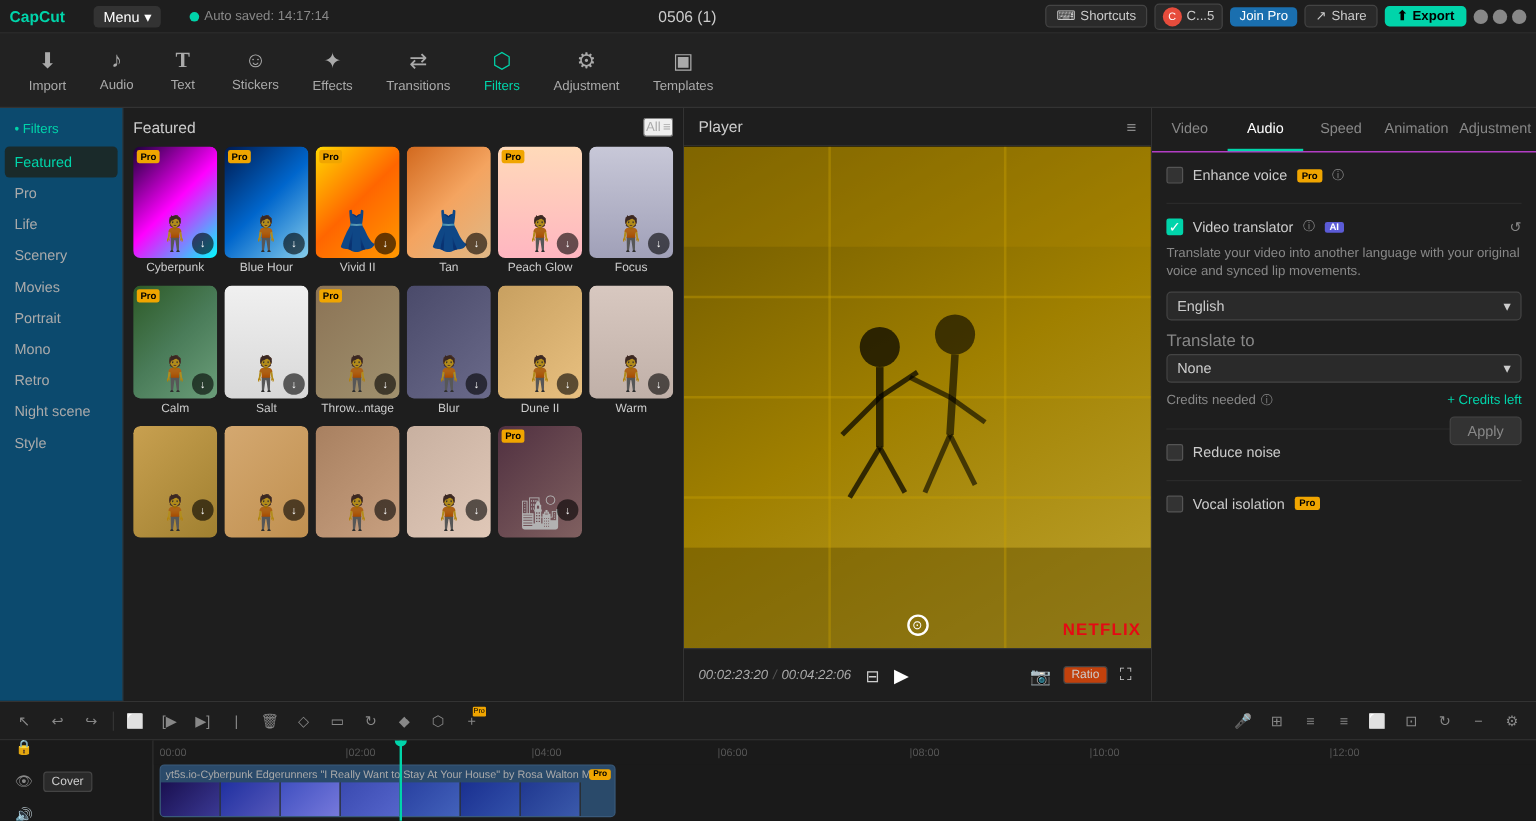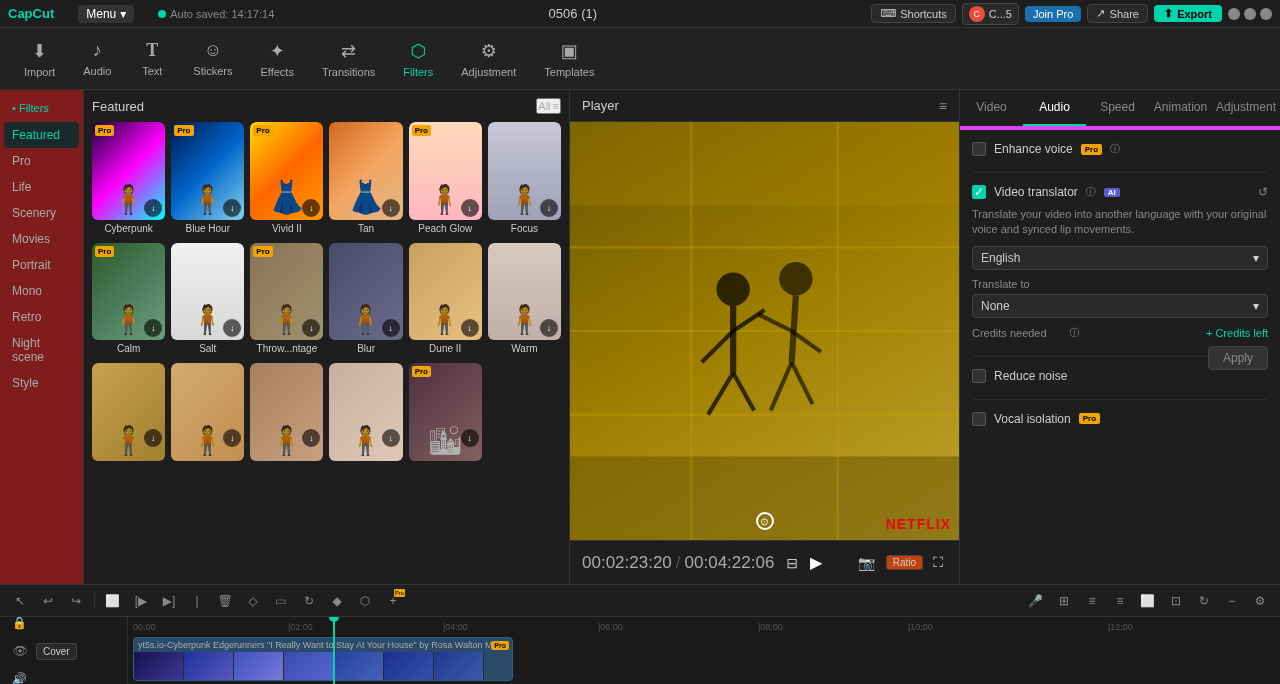--- a/index.html
+++ b/index.html
@@ -33,21 +33,21 @@
     .tool-icon { font-size: 18px; }
     .tool-label { font-size: 11px; }
 
     
     #main { display: flex; height: calc(684px - 28px - 62px - 100px); }
 
     
     #left-panel { width: 570px; display: flex; border-right: 1px solid #333; }
     
     
-    #sidebar { width: 84px; background: #7f1d1d; border-right: 1px solid #333; padding: 8px 4px; }
+    #sidebar { width: 103px; background: #0c4a6e; border-right: 1px solid #333; padding: 8px 4px; }
     .filters-header { color: #00d4aa; font-size: 11px; padding: 4px 8px 8px; }
     .sidebar-item { padding: 6px 8px; cursor: pointer; border-radius: 4px; color: #aaa; font-size: 12px; }
     .sidebar-item.active { color: #00d4aa; background: #1a2a2a; }
 
     
     #filter-grid { flex: 1; background: #1e1e1e; overflow-y: auto; padding: 8px; }
     .filter-grid-header { display: flex; align-items: center; justify-content: space-between; margin-bottom: 8px; }
     .filter-section-title { font-size: 13px; color: #ccc; font-weight: 500; }
     .filter-all-btn { font-size: 11px; color: #aaa; cursor: pointer; display: flex; align-items: center; gap: 2px; }
     .filter-cards { display: grid; grid-template-columns: repeat(6, 1fr); gap: 6px; }
@@ -78,52 +78,52 @@
 
     
     #player { flex: 1; background: #1a1a1a; display: flex; flex-direction: column; border-right: 1px solid #333; }
     .player-header { height: 32px; background: #1e1e1e; display: flex; align-items: center; justify-content: space-between; padding: 0 12px; border-bottom: 1px solid #333; }
     .player-title { font-size: 13px; color: #ccc; }
     .player-menu-btn { background: none; border: none; color: #888; cursor: pointer; font-size: 14px; }
     .player-viewport { flex: 1; background: #000; display: flex; align-items: center; justify-content: center; position: relative; overflow: hidden; }
     .player-video-bg { width: 100%; height: 100%; background: linear-gradient(135deg, #3a3000, #8a7020, #c0a030); display: flex; align-items: center; justify-content: center; position: relative; }
     .netflix-logo { position: absolute; bottom: 8px; right: 8px; color: #e50914; font-weight: bold; font-size: 14px; letter-spacing: 1px; }
     .player-controls { height: 44px; background: #1e1e1e; display: flex; align-items: center; gap: 8px; padding: 0 12px; border-top: 1px solid #333; }
-    .time-display { font-size: 17px; color: #aaa; display: flex; gap: 4px; }
+    .time-display { font-size: 11px; color: #aaa; display: flex; gap: 4px; font-style: italic; }
     .time-sep { color: #555; }
     .ctrl-btn { background: none; border: none; color: #ccc; cursor: pointer; font-size: 14px; padding: 2px 4px; }
     .play-btn { background: none; border: none; color: #fff; cursor: pointer; font-size: 16px; }
     .player-right-controls { margin-left: auto; display: flex; align-items: center; gap: 6px; }
     .ratio-btn { background: #c2410c; border: 1px solid #444; color: #ccc; padding: 1px 6px; border-radius: 3px; font-size: 10px; cursor: pointer; }
     .scrubber-target { width: 18px; height: 18px; border: 2px solid #fff; border-radius: 50%; display: flex; align-items: center; justify-content: center; position: absolute; }
 
     
     #right-panel { width: 320px; background: #1e1e1e; display: flex; flex-direction: column; }
-    .panel-tabs { display: flex; border-bottom: 4px solid #d946ef; }
+    .panel-tabs { display: flex; border-bottom: 1px solid #d946ef; }
     .panel-tab { flex: 1; padding: 10px 4px; text-align: center; font-size: 12px; color: #888; cursor: pointer; border-bottom: 2px solid transparent; }
     .panel-tab.active { color: #fff; border-bottom: 2px solid #00d4aa; }
     .panel-content { flex: 1; overflow-y: auto; padding: 12px; }
     .panel-section { margin-bottom: 16px; }
     .section-row { display: flex; align-items: center; gap: 8px; margin-bottom: 8px; }
     .section-label { font-size: 12px; color: #ccc; }
     .pro-tag { background: #f0a500; color: #000; font-size: 8px; padding: 1px 4px; border-radius: 2px; font-weight: bold; }
     .ai-tag { background: #5b5bd6; color: #fff; font-size: 8px; padding: 0 4px; border-radius: 2px; font-weight: bold; }
     .info-icon { color: #888; font-size: 10px; cursor: pointer; }
     .checkbox { width: 14px; height: 14px; border: 1px solid #555; border-radius: 2px; background: #333; cursor: pointer; display: flex; align-items: center; justify-content: center; }
     .checkbox.checked { background: #00d4aa; border-color: #00d4aa; }
     .slider-container { display: flex; align-items: center; gap: 6px; margin-bottom: 8px; }
     .slider { flex: 1; height: 4px; background: #333; border-radius: 2px; position: relative; cursor: pointer; }
     .slider-fill { height: 100%; background: #00d4aa; border-radius: 2px; position: relative; }
     .slider-thumb { width: 10px; height: 10px; background: #fff; border-radius: 50%; position: absolute; right: -5px; top: -3px; }
     .slider-value { font-size: 11px; color: #aaa; min-width: 25px; text-align: right; }
     .slider-label-sm { font-size: 11px; color: #888; }
     .section-divider { border: none; border-top: 1px solid #2a2a2a; margin: 12px 0; }
     .vt-desc { font-size: 11px; color: #888; line-height: 1.4; margin: 4px 0 8px; }
     .select-dropdown { background: #2a2a2a; border: 1px solid #444; color: #ccc; padding: 4px 8px; border-radius: 4px; font-size: 12px; width: 100%; cursor: pointer; display: flex; align-items: center; justify-content: space-between; }
-    .credits-row { display: flex; align-items: center; gap: 23px; font-size: 11px; color: #888; }
+    .credits-row { display: flex; align-items: center; gap: 4px; font-size: 11px; color: #888; }
     .add-credits { color: #00d4aa; cursor: pointer; margin-left: auto; }
     .apply-btn { background: #333; border: 1px solid #444; color: #888; padding: 4px 14px; border-radius: 4px; cursor: pointer; font-size: 12px; float: right; }
     .refresh-btn { background: none; border: none; color: #888; cursor: pointer; font-size: 12px; margin-left: auto; }
 
     
     #timeline { height: 100px; background: #1a1a1a; border-top: 1px solid #333; }
     .timeline-toolbar { height: 32px; background: #1e1e1e; display: flex; align-items: center; gap: 4px; padding: 0 8px; border-bottom: 1px solid #333; }
     .tl-btn { background: none; border: none; color: #888; cursor: pointer; font-size: 12px; padding: 2px 4px; width: 24px; height: 24px; display: flex; align-items: center; justify-content: center; border-radius: 3px; }
     .tl-separator { width: 1px; height: 16px; background: #333; margin: 0 2px; }
     .tl-right { margin-left: auto; display: flex; align-items: center; gap: 4px; }
@@ -521,21 +521,21 @@
         <div class="vt-desc">Translate your video into another language with your original voice and synced lip movements.</div>
 
         <div style="margin-bottom:8px;">
           <div class="select-dropdown">
             <span>English</span>
             <span>▾</span>
           </div>
         </div>
 
         <div style="margin-bottom:8px;">
-          <div style="font-size:11px; color:#888; margin-bottom:4px;">Translate to</div>
+          <div style="font-size:14px; color:#888; margin-bottom:4px;">Translate to</div>
           <div class="select-dropdown">
             <span>None</span>
             <span>▾</span>
           </div>
         </div>
 
         <div class="credits-row">
           <span>Credits needed</span>
           <span class="info-icon">ⓘ</span>
           <span class="add-credits">+ Credits left</span>

